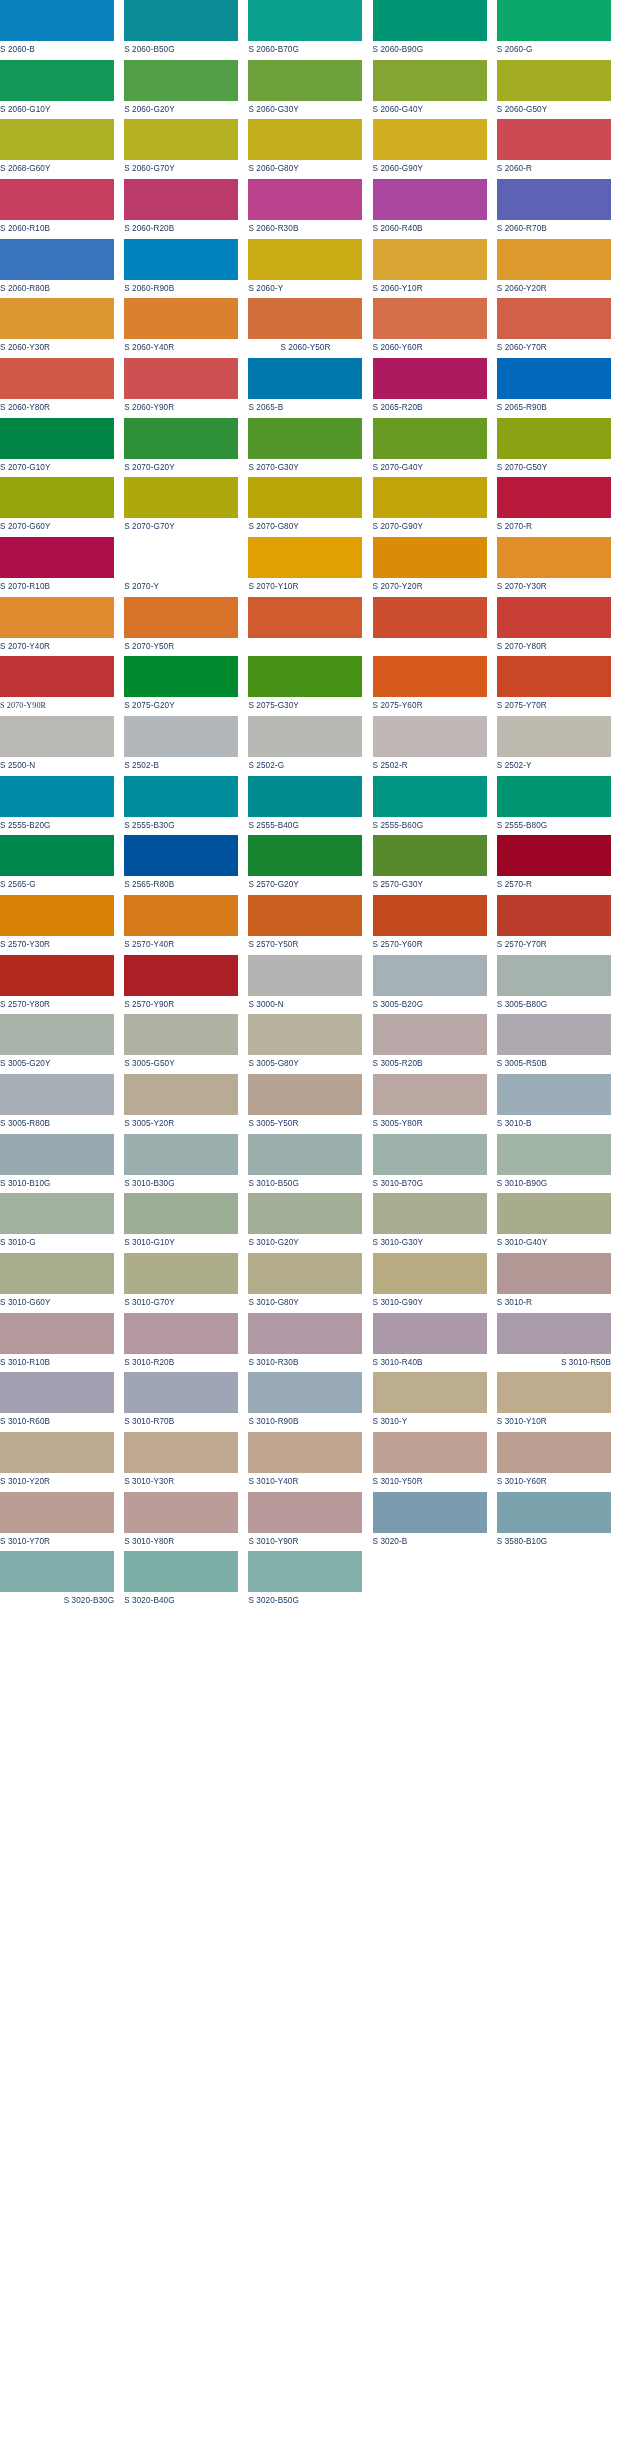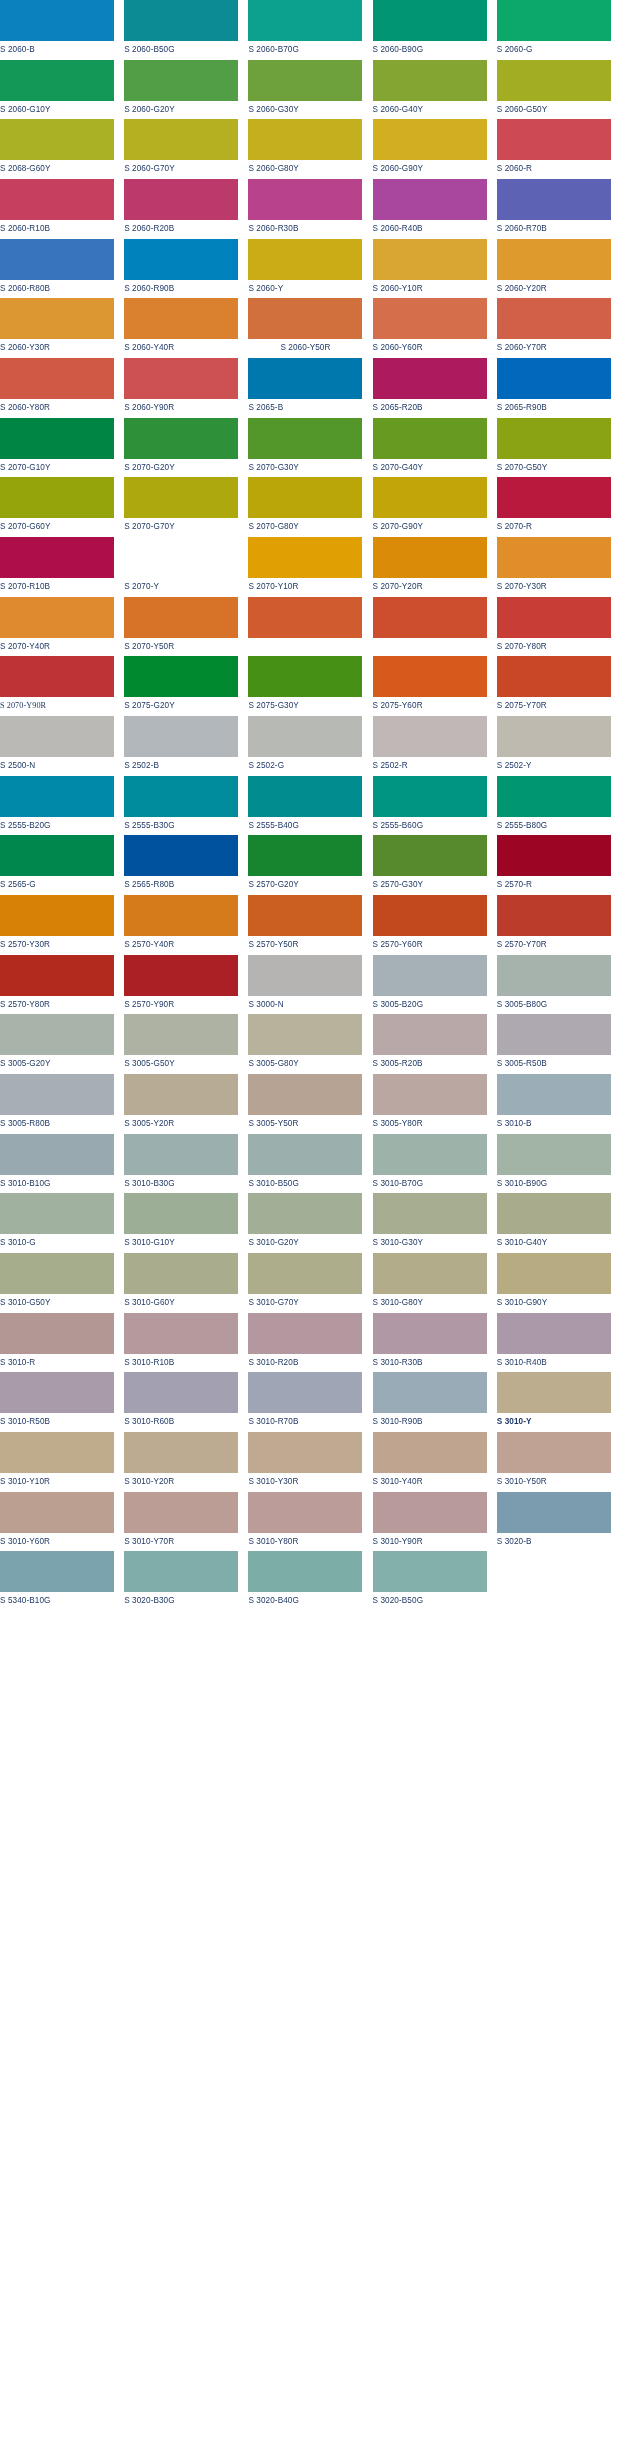--- a/index.html
+++ b/index.html
@@ -458,24 +458,20 @@
     </div>
     <div class="swatch-cell">
       <span class="swatch-chip" title="S 3010-G30Y" style="background-color: rgb(166, 173, 145);"></span>
       <span class="swatch-label" style="color: rgb(31, 56, 100);">S 3010-G30Y</span>
     </div>
     <div class="swatch-cell">
       <span class="swatch-chip" title="S 3010-G40Y" style="background-color: rgb(169, 172, 140);"></span>
       <span class="swatch-label" style="color: rgb(31, 56, 100);">S 3010-G40Y</span>
     </div>
     <div class="swatch-cell">
-      <span class="swatch-chip" title="S 3010-G50Y" style="background-color: rgb(166, 173, 140);"></span>
-      <span class="swatch-label" style="color: rgb(31, 56, 100);">S 3010-G50Y</span>
-    </div>
-    <div class="swatch-cell">
       <span class="swatch-chip" title="S 3010-G60Y" style="background-color: rgb(169, 173, 141);"></span>
       <span class="swatch-label" style="color: rgb(31, 56, 100);">S 3010-G60Y</span>
     </div>
     <div class="swatch-cell">
       <span class="swatch-chip" title="S 3010-G70Y" style="background-color: rgb(173, 173, 140);"></span>
       <span class="swatch-label" style="color: rgb(31, 56, 100);">S 3010-G70Y</span>
     </div>
     <div class="swatch-cell">
       <span class="swatch-chip" title="S 3010-G80Y" style="background-color: rgb(178, 172, 139);"></span>
       <span class="swatch-label" style="color: rgb(31, 56, 100);">S 3010-G80Y</span>
@@ -499,37 +495,37 @@
     <div class="swatch-cell">
       <span class="swatch-chip" title="S 3010-R30B" style="background-color: rgb(176, 152, 165);"></span>
       <span class="swatch-label" style="color: rgb(31, 56, 100);">S 3010-R30B</span>
     </div>
     <div class="swatch-cell">
       <span class="swatch-chip" title="S 3010-R40B" style="background-color: rgb(171, 152, 168);"></span>
       <span class="swatch-label" style="color: rgb(31, 56, 100);">S 3010-R40B</span>
     </div>
     <div class="swatch-cell">
       <span class="swatch-chip" title="S 3010-R50B" style="background-color: rgb(169, 155, 170);"></span>
-      <span class="swatch-label" style="color: rgb(31, 56, 100);">S 3010-R50B</span>
+      <span class="swatch-label" style="color: rgb(31, 56, 100); text-align: right;">S 3010-R50B</span>
     </div>
     <div class="swatch-cell">
       <span class="swatch-chip" title="S 3010-R60B" style="background-color: rgb(162, 160, 177);"></span>
       <span class="swatch-label" style="color: rgb(31, 56, 100);">S 3010-R60B</span>
     </div>
     <div class="swatch-cell">
       <span class="swatch-chip" title="S 3010-R70B" style="background-color: rgb(160, 165, 182);"></span>
       <span class="swatch-label" style="color: rgb(31, 56, 100);">S 3010-R70B</span>
     </div>
     <div class="swatch-cell">
       <span class="swatch-chip" title="S 3010-R90B" style="background-color: rgb(154, 171, 184);"></span>
       <span class="swatch-label" style="color: rgb(31, 56, 100);">S 3010-R90B</span>
     </div>
     <div class="swatch-cell">
       <span class="swatch-chip" title="S 3010-Y" style="background-color: rgb(188, 173, 142);"></span>
-      <span class="swatch-label" style="color: rgb(31, 56, 100); font-weight: bold;">S 3010-Y</span>
+      <span class="swatch-label" style="color: rgb(31, 56, 100);">S 3010-Y</span>
     </div>
     <div class="swatch-cell">
       <span class="swatch-chip" title="S 3010-Y10R" style="background-color: rgb(191, 172, 141);"></span>
       <span class="swatch-label" style="color: rgb(31, 56, 100);">S 3010-Y10R</span>
     </div>
     <div class="swatch-cell">
       <span class="swatch-chip" title="S 3010-Y20R" style="background-color: rgb(188, 171, 145);"></span>
       <span class="swatch-label" style="color: rgb(31, 56, 100);">S 3010-Y20R</span>
     </div>
     <div class="swatch-cell">
@@ -559,25 +555,25 @@
     <div class="swatch-cell">
       <span class="swatch-chip" title="S 3010-Y90R" style="background-color: rgb(184, 154, 154);"></span>
       <span class="swatch-label" style="color: rgb(31, 56, 100);">S 3010-Y90R</span>
     </div>
     <div class="swatch-cell">
       <span class="swatch-chip" title="S 3020-B" style="background-color: rgb(122, 156, 174);"></span>
       <span class="swatch-label" style="color: rgb(31, 56, 100);">S 3020-B</span>
     </div>
     <div class="swatch-cell">
       <span class="swatch-chip" title="S 3020-B10G" style="background-color: rgb(122, 163, 174);"></span>
-      <span class="swatch-label" style="color: rgb(31, 56, 100);">S 5340-B10G</span>
+      <span class="swatch-label" style="color: rgb(31, 56, 100);">S 3580-B10G</span>
     </div>
     <div class="swatch-cell">
       <span class="swatch-chip" title="S 3020-B30G" style="background-color: rgb(126, 173, 170);"></span>
-      <span class="swatch-label" style="color: rgb(31, 56, 100);">S 3020-B30G</span>
+      <span class="swatch-label" style="color: rgb(31, 56, 100); text-align: right;">S 3020-B30G</span>
     </div>
     <div class="swatch-cell">
       <span class="swatch-chip" title="S 3020-B40G" style="background-color: rgb(124, 174, 167);"></span>
       <span class="swatch-label" style="color: rgb(31, 56, 100);">S 3020-B40G</span>
     </div>
     <div class="swatch-cell">
       <span class="swatch-chip" title="S 3020-B50G" style="background-color: rgb(131, 176, 171);"></span>
       <span class="swatch-label" style="color: rgb(31, 56, 100);">S 3020-B50G</span>
     </div>
   </div>

